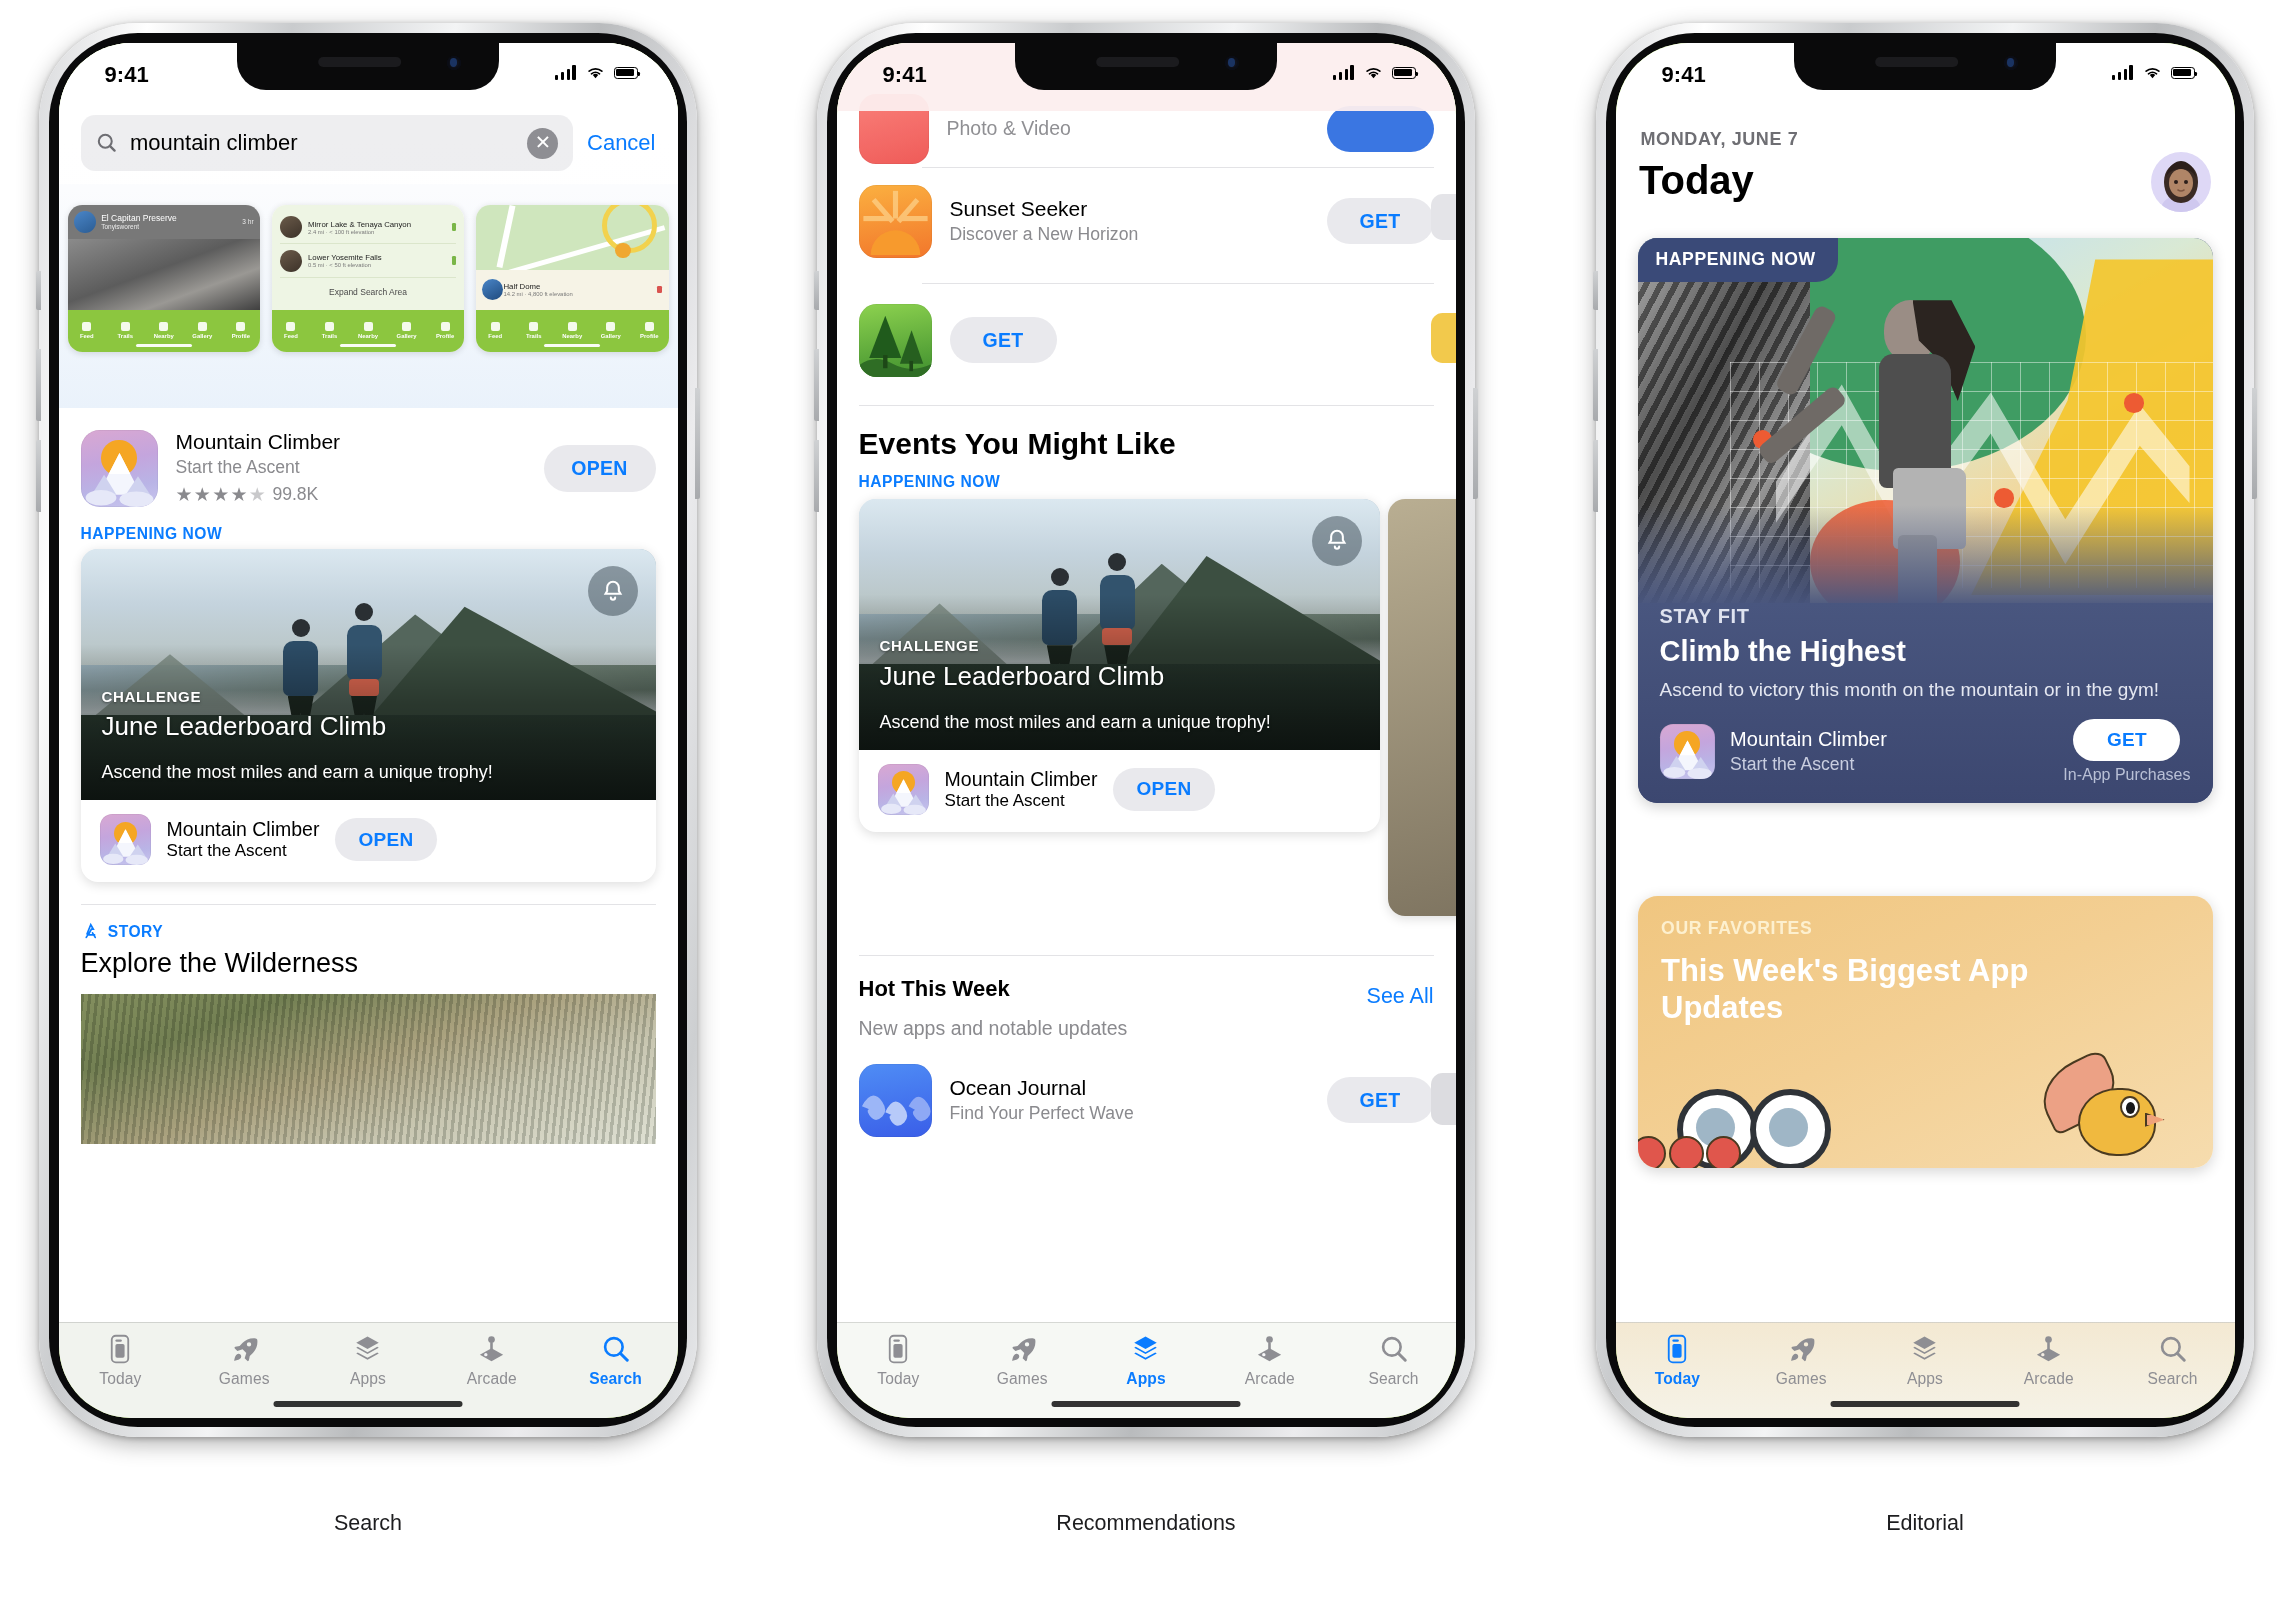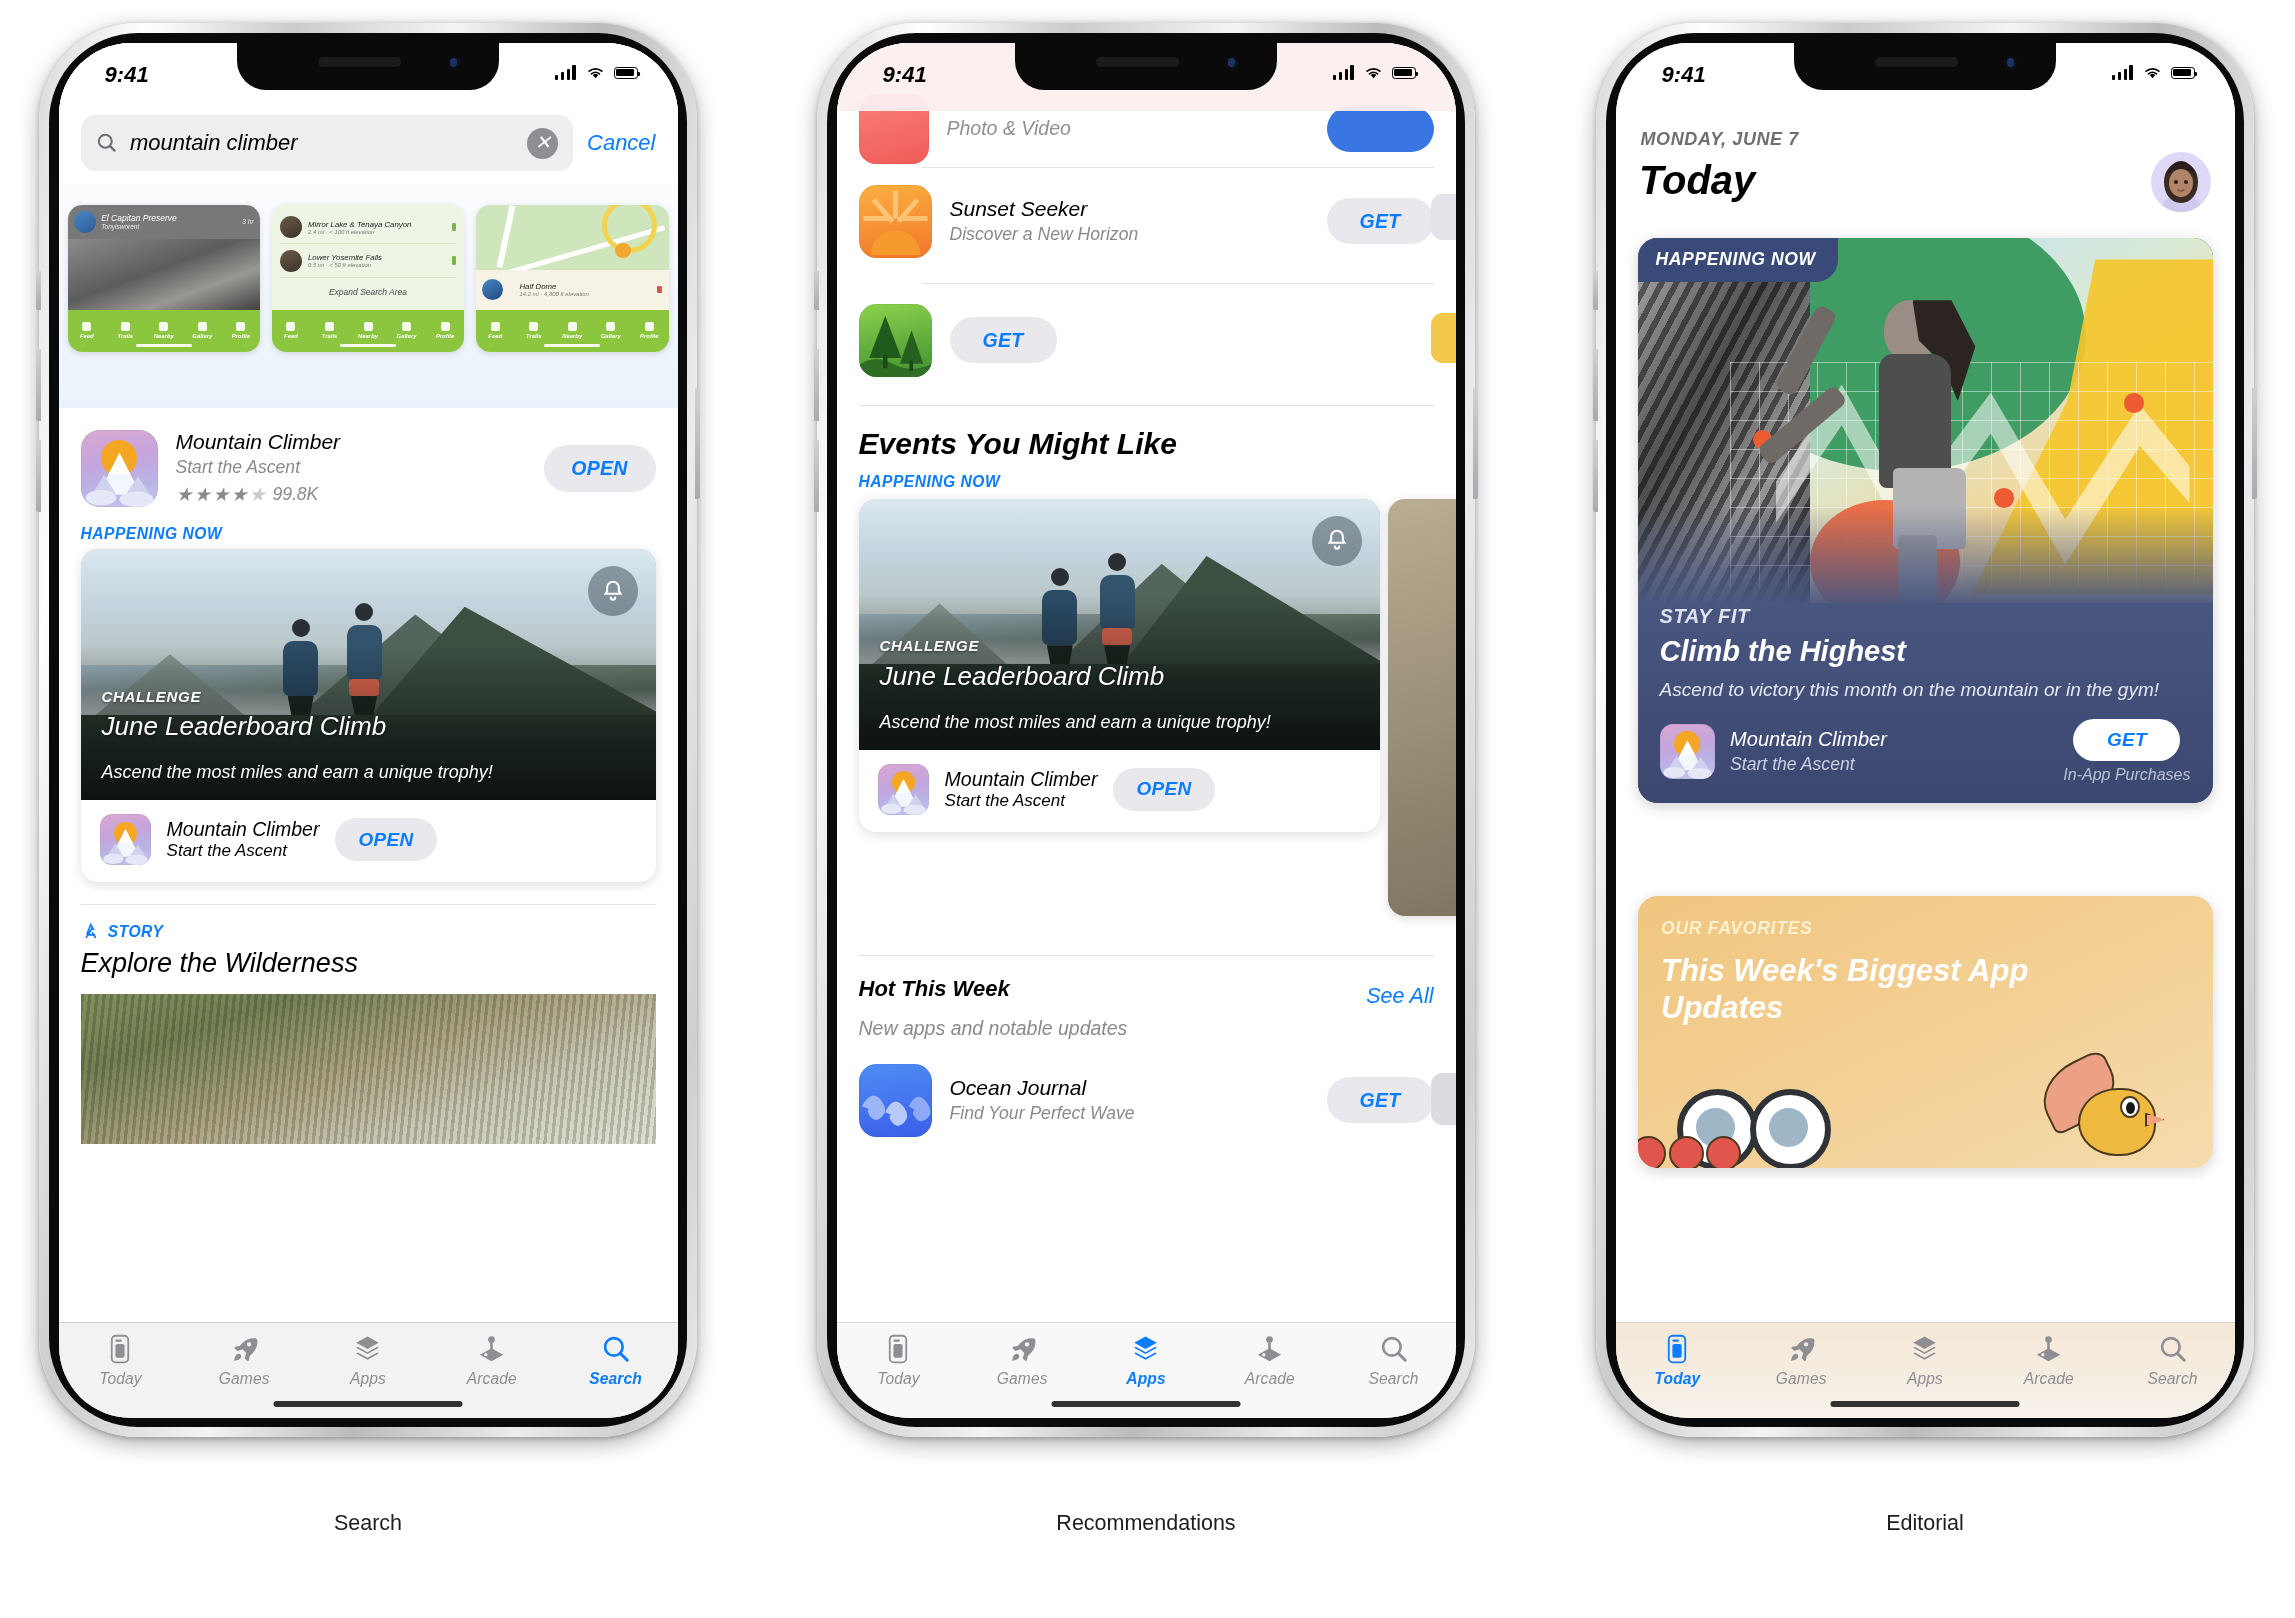--- a/index.html
+++ b/index.html
@@ -14,21 +14,21 @@
   .phone.p2 { left:817px; }
   .phone.p3 { left:1596px; }
 
   .band { position:absolute; inset:0; border-radius:98px;
     background:linear-gradient(100deg,#d8d9db 0%,#ffffff 12%,#c9cbcd 28%,#f3f4f5 46%,
       #b9bbbd 62%,#ececee 80%,#cdcfd1 92%,#e9eaec 100%);
     box-shadow:0 6.5px 22px rgba(0,0,0,.30), 0 1.3px 5.2px rgba(0,0,0,.22); }
   .bezel { position:absolute; left:10.4px; top:10.4px; right:10.4px; bottom:10.4px;
     border-radius:89px; background:#0a0a0b; }
   .screen { position:absolute; left:19.5px; top:19.5px; right:19.5px; bottom:19.5px;
-    border-radius:72px; overflow:hidden; background:#e5e5e5;font-style:italic; }
+    border-radius:72px; overflow:hidden; background:#bef264; }
 
   .notch { position:absolute; left:50%; transform:translateX(-50%); top:0;
     width:262px; height:47px; background:#0a0a0b;
     border-bottom-left-radius:29px; border-bottom-right-radius:29px; z-index:60; }
   .notch .spk { position:absolute; left:50%; transform:translateX(-60%); top:14.3px;
     width:83px; height:9.8px; border-radius:5.2px; background:#1b1b1e; }
   .notch .cam { position:absolute; right:38px; top:13px; width:14.3px; height:14.3px;
     border-radius:50%; background:#10121c;
     box-shadow:inset 0 0 0 2px #0b0d15; }
   .notch .cam::after { content:""; position:absolute; left:3.3px; top:2.6px; width:7.2px;
@@ -262,21 +262,21 @@
     margin-left:auto; }
   .prev .plist .exp { text-align:center; font-size:8.5px; color:#4a4a4a;
     padding-top:9px; }
   .prev .pmap { position:absolute; left:0; right:0; top:0; bottom:42px;
     background:#cfe6bd; }
   .prev .pmap .rd { position:absolute; background:#fff; }
   .prev .pmap .yl { position:absolute; background:#f2d24e; }
   .prev .pmap .pin { position:absolute; right:38px; top:38px; width:15.6px; height:15.6px;
     border-radius:50%; background:#f0a830; }
   .prev .pmap .card { position:absolute; left:0; right:0; bottom:0; height:40px;
-    background:#f6f3e6; display:flex; align-items:center; gap:16px; padding:0 6.5px; }
+    background:#f6f3e6; display:flex; align-items:center; gap:0; padding:0 6.5px; }
   .prev .pmap .card .av { width:21px; height:21px; border-radius:50%;
     background:linear-gradient(150deg,#4a86c8,#1f4a7e); flex:none; }
 
   .story-img { height:150px; border-radius:0;
     background:linear-gradient(160deg,#8f9a6a 0%,#7d8a5d 22%,#b9ae8e 48%,#d9d5c6 70%,#f2f2ee 100%);
     position:relative; overflow:hidden; }
   .story-img::after { content:""; position:absolute; inset:0;
     background:repeating-linear-gradient(96deg,rgba(60,72,40,.5) 0 3.3px,rgba(150,160,110,.3) 3.3px 7.2px);
     mix-blend-mode:multiply; opacity:.65; }
 

